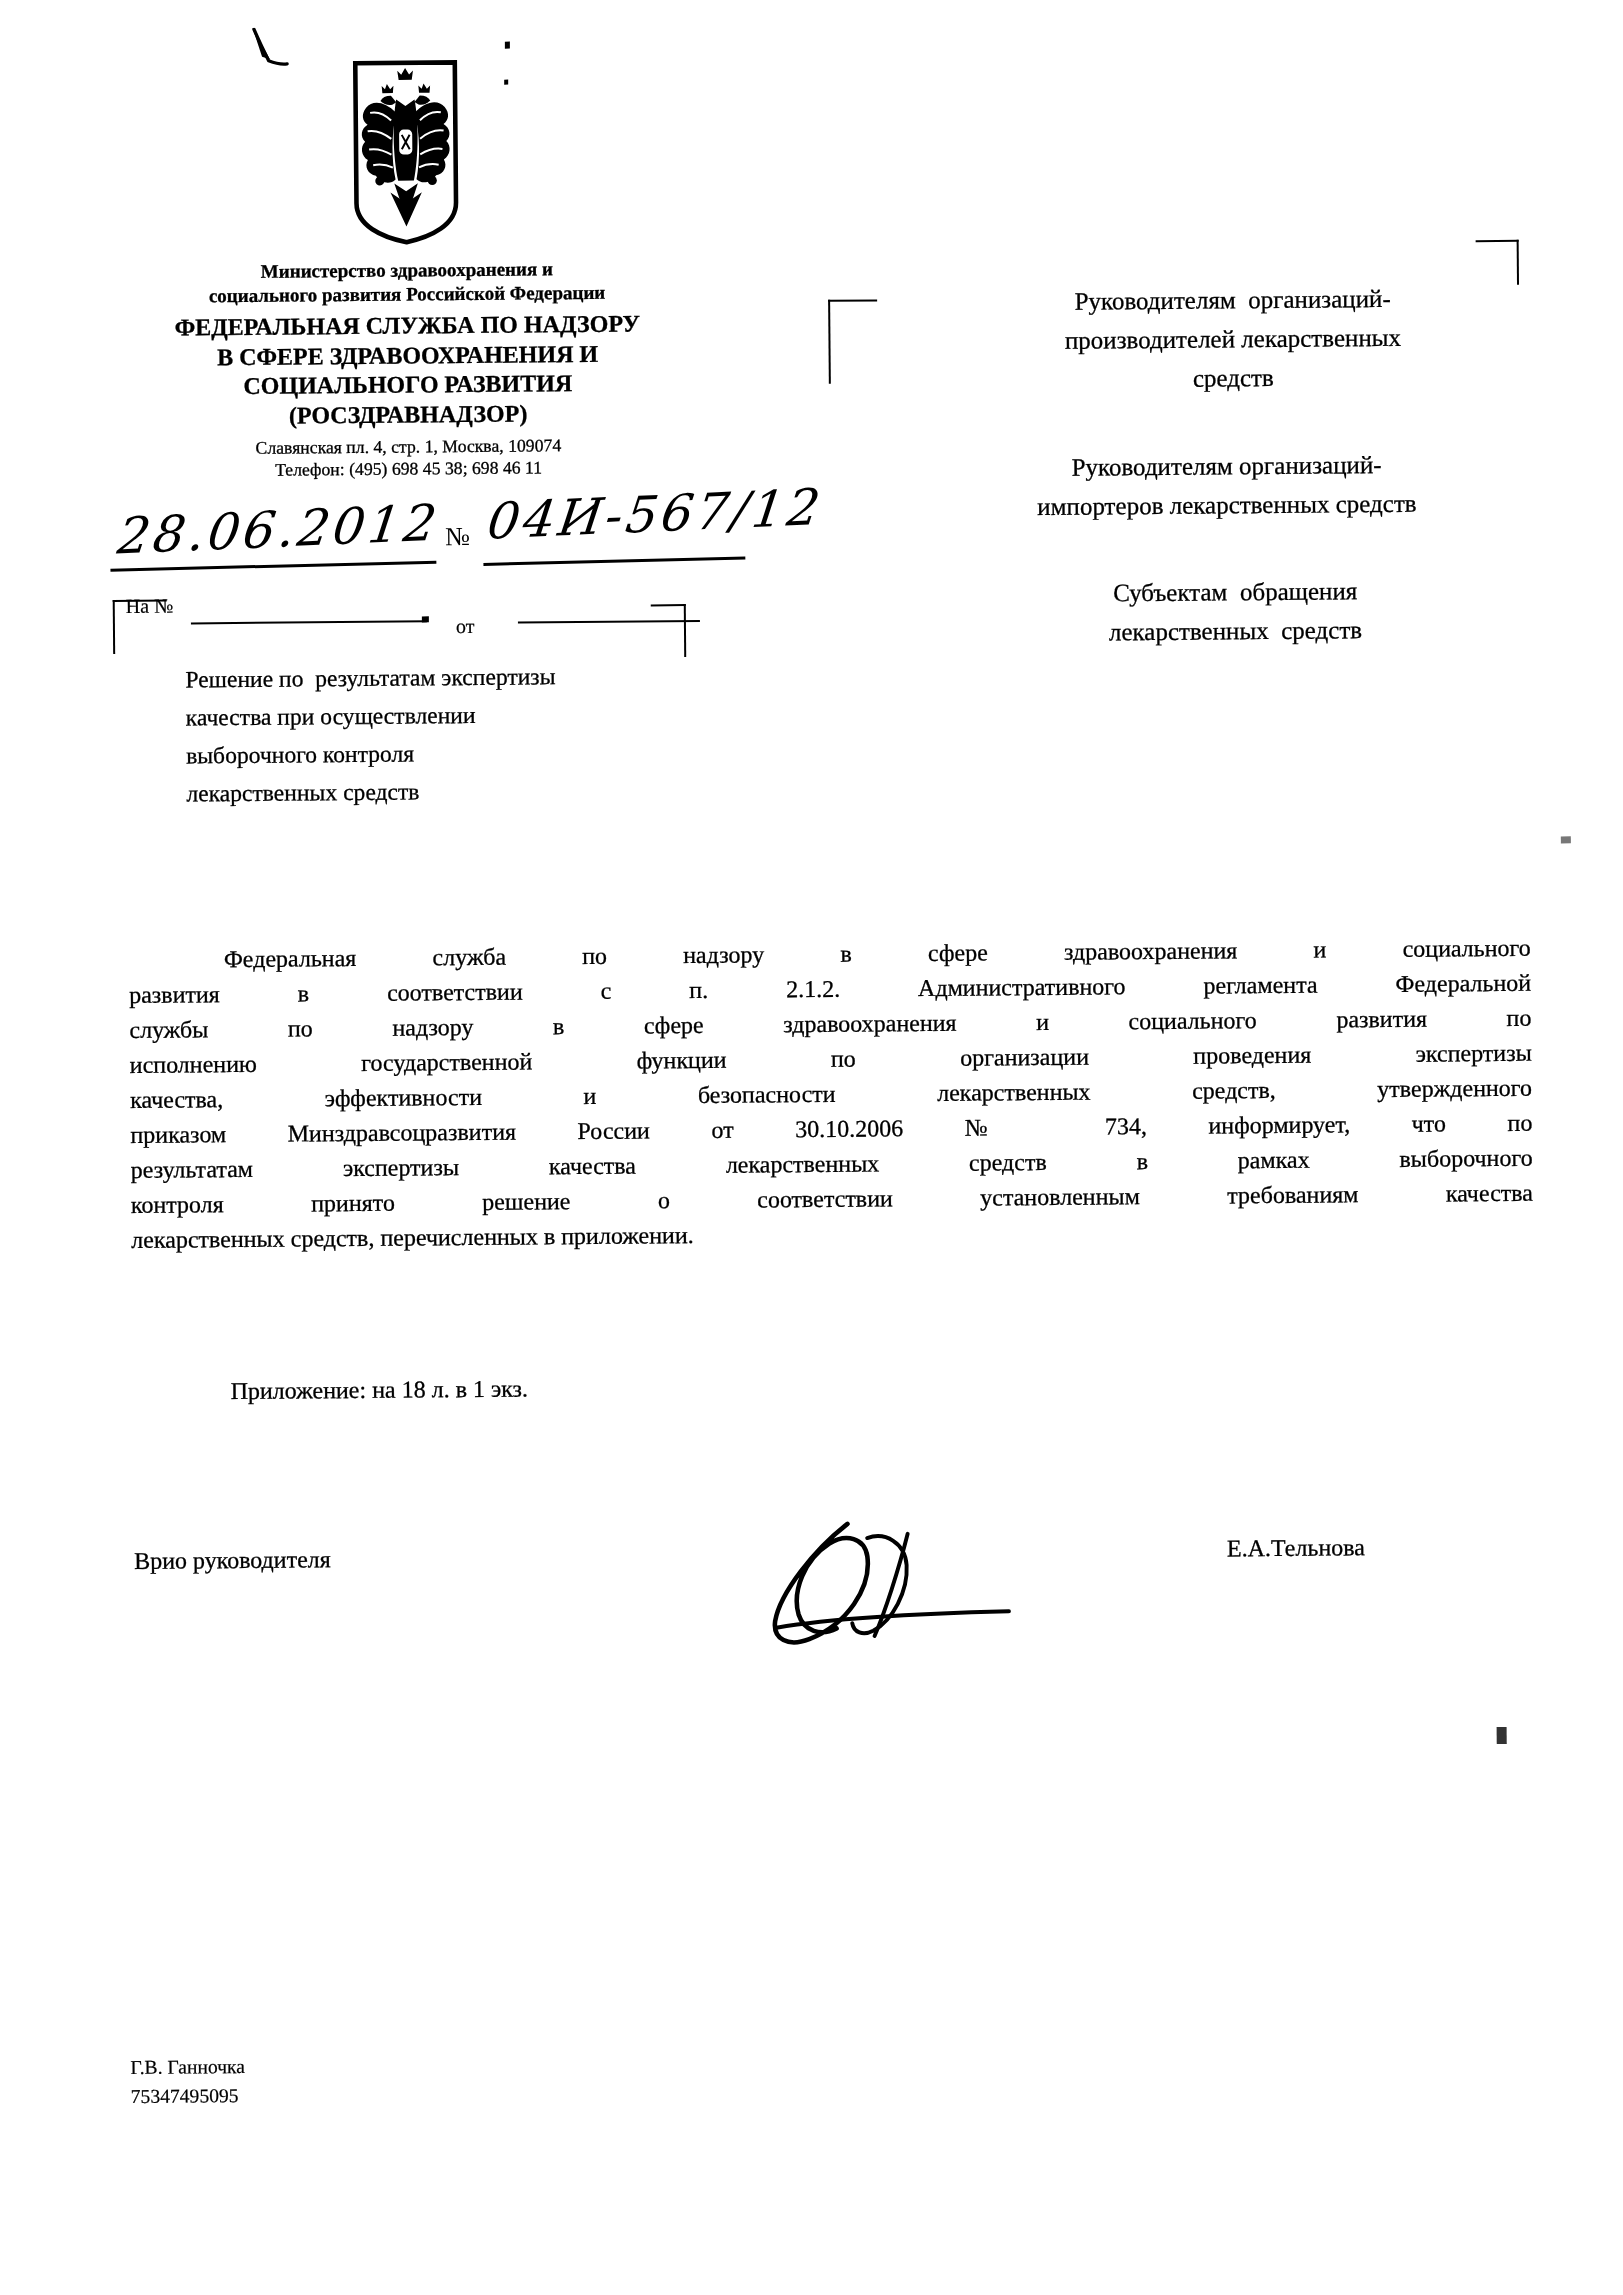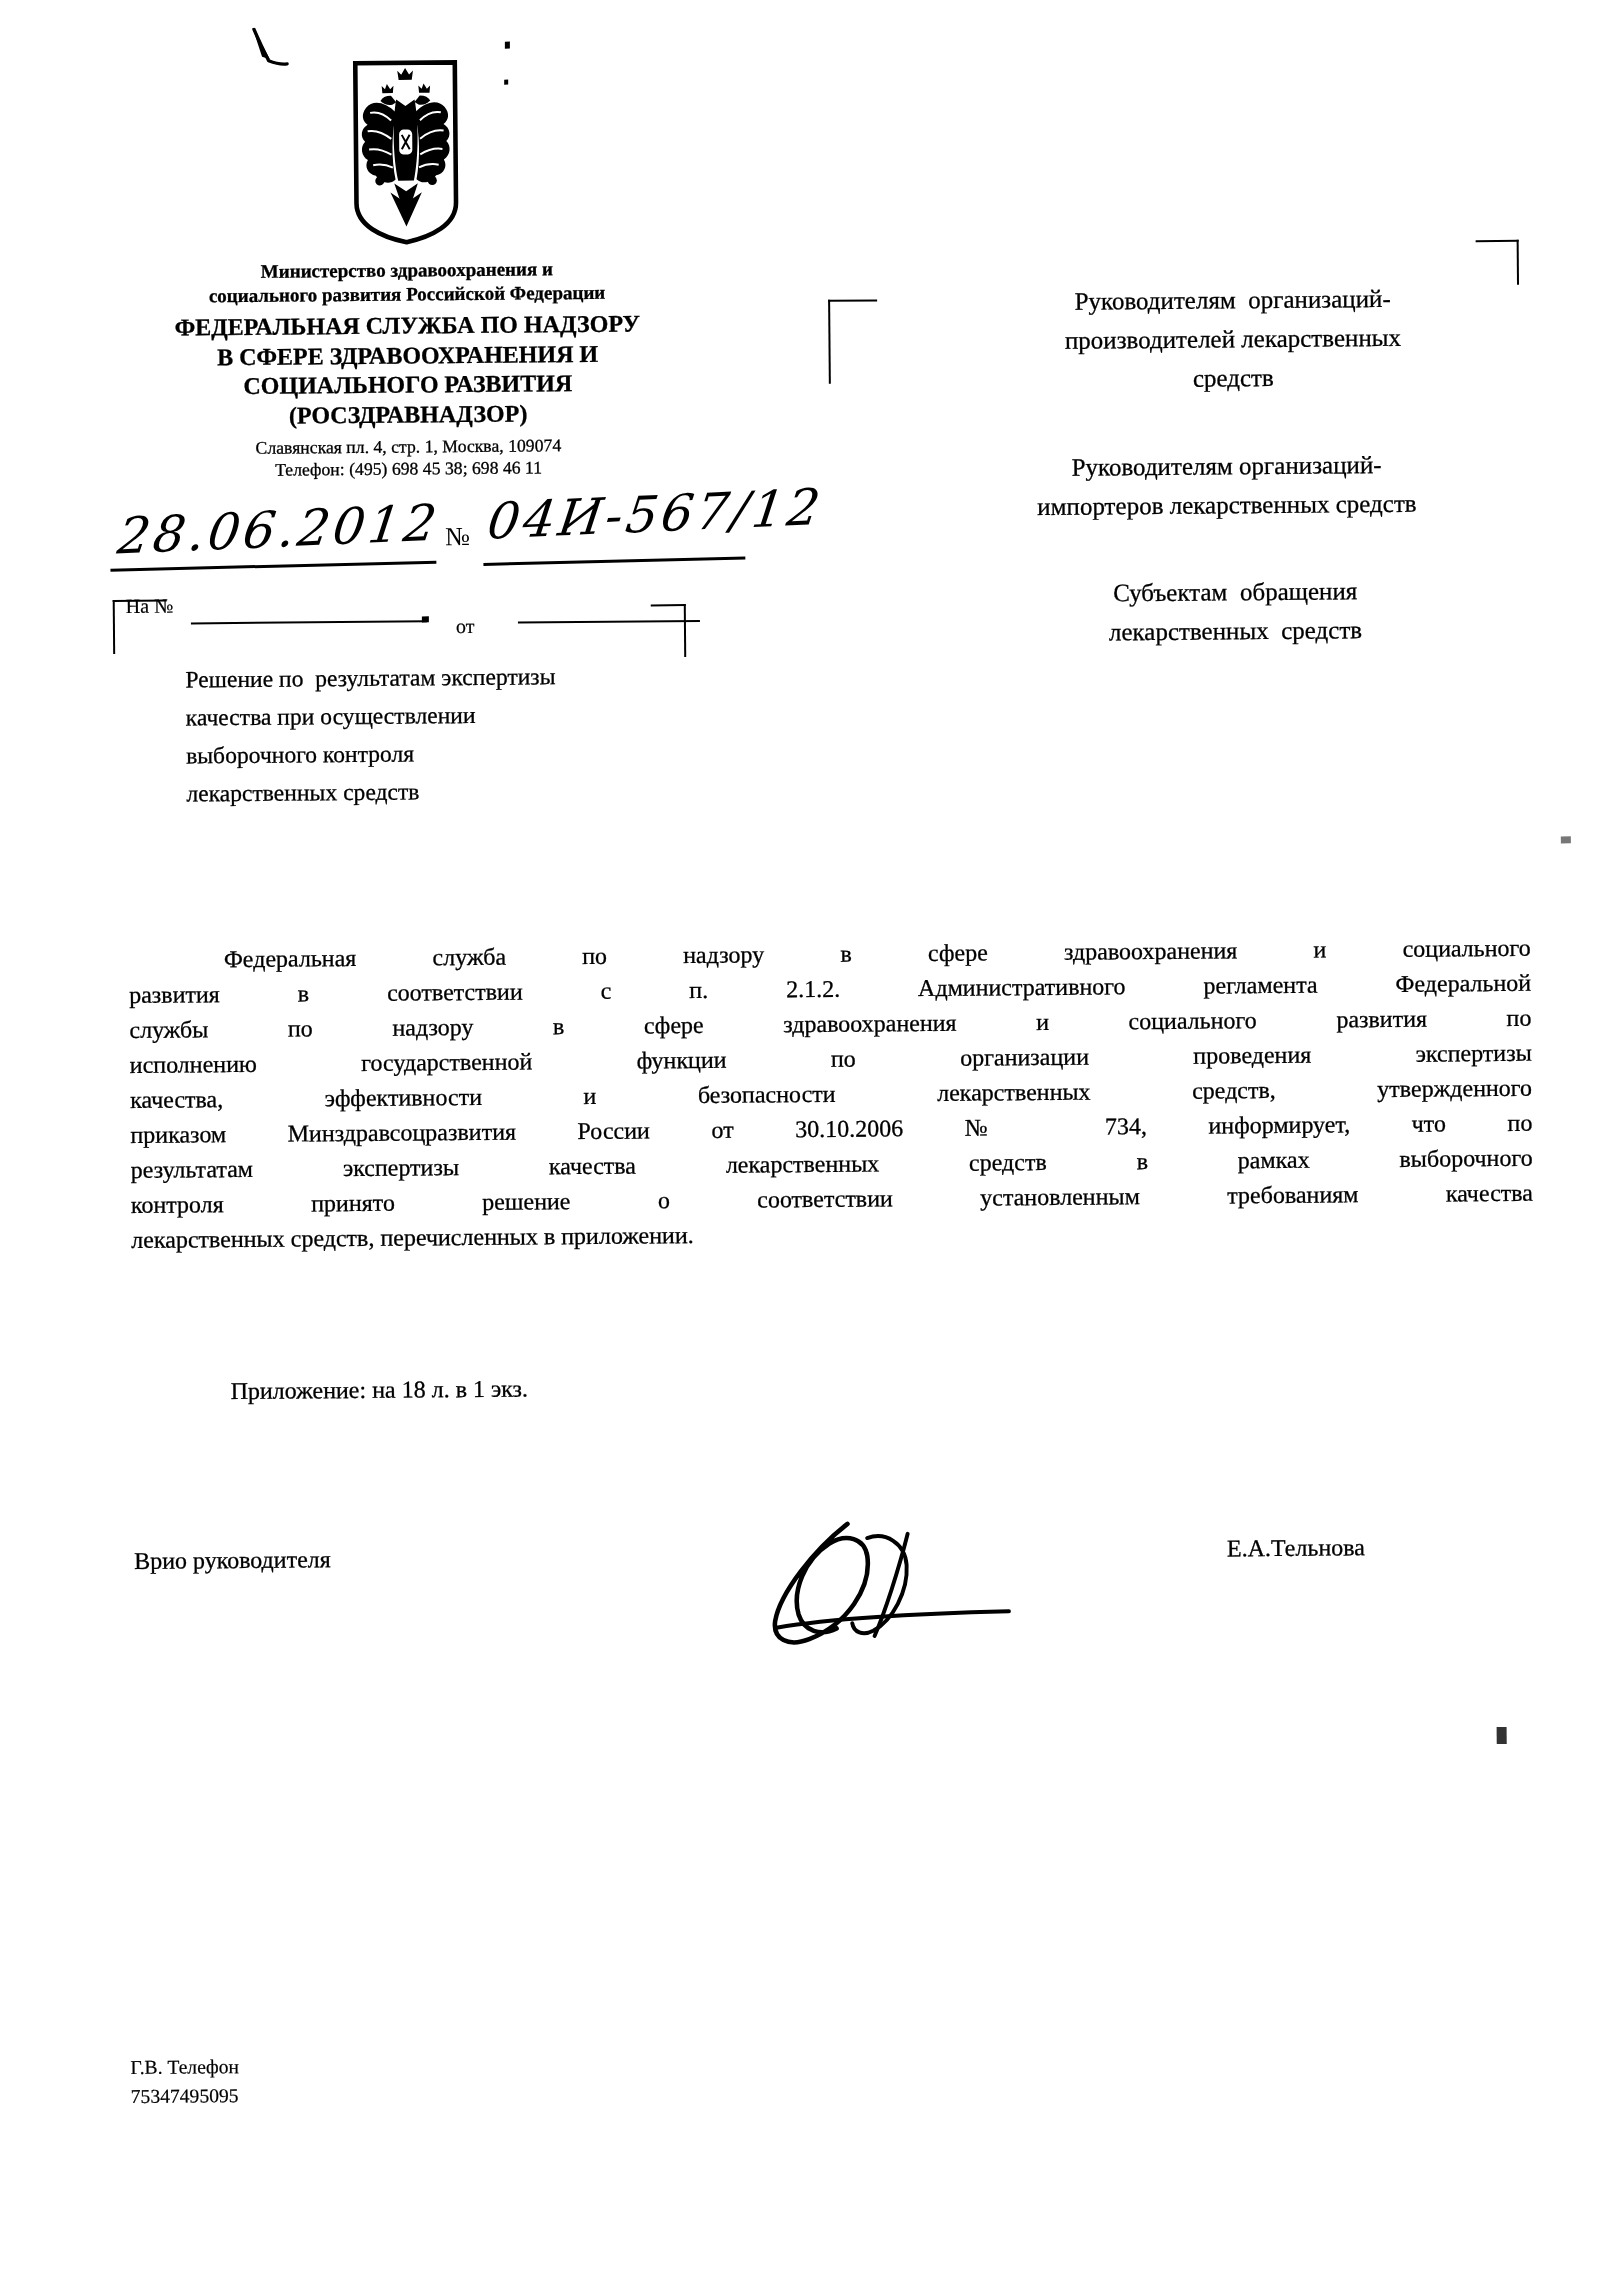--- a/index.html
+++ b/index.html
@@ -163,21 +163,21 @@
           <path stroke-width="7" d="M210 14 C160 52 106 118 98 162 C94 190 118 202 150 190 C208 168 246 112 240 64 C236 36 208 28 182 44 C144 68 124 116 134 152 C142 178 168 186 192 174"></path>
           <path stroke-width="6" d="M240 36 C268 26 298 44 300 78 C302 118 278 162 248 178 C232 186 218 180 216 166"></path>
           <path stroke-width="6" d="M302 30 C288 84 266 150 250 186"></path>
           <path stroke-width="6" d="M100 172 C190 158 320 152 456 150"></path>
         </g>
       </svg>
     </div>
     <div class="abs sig-name">Е.А.Тельнова</div>
 
     <div class="abs executor">
-      <div>Г.В. Телефон</div>
+      <div>Г.В. Ганночка</div>
       <div>75347495095</div>
     </div>
 
   </div>
 
   <div class="bottom-band"></div>
   <div class="bspeck" style="left:13px;top:2284px;width:98px;height:5.2px;"></div>
   <div class="bspeck" style="left:131px;top:2286px;width:59px;height:3.3px;"></div>
   <div class="bspeck" style="left:458px;top:2282px;width:39px;height:3.3px;"></div>
   <div class="bspeck" style="left:517px;top:2284px;width:79px;height:3.3px;"></div>

